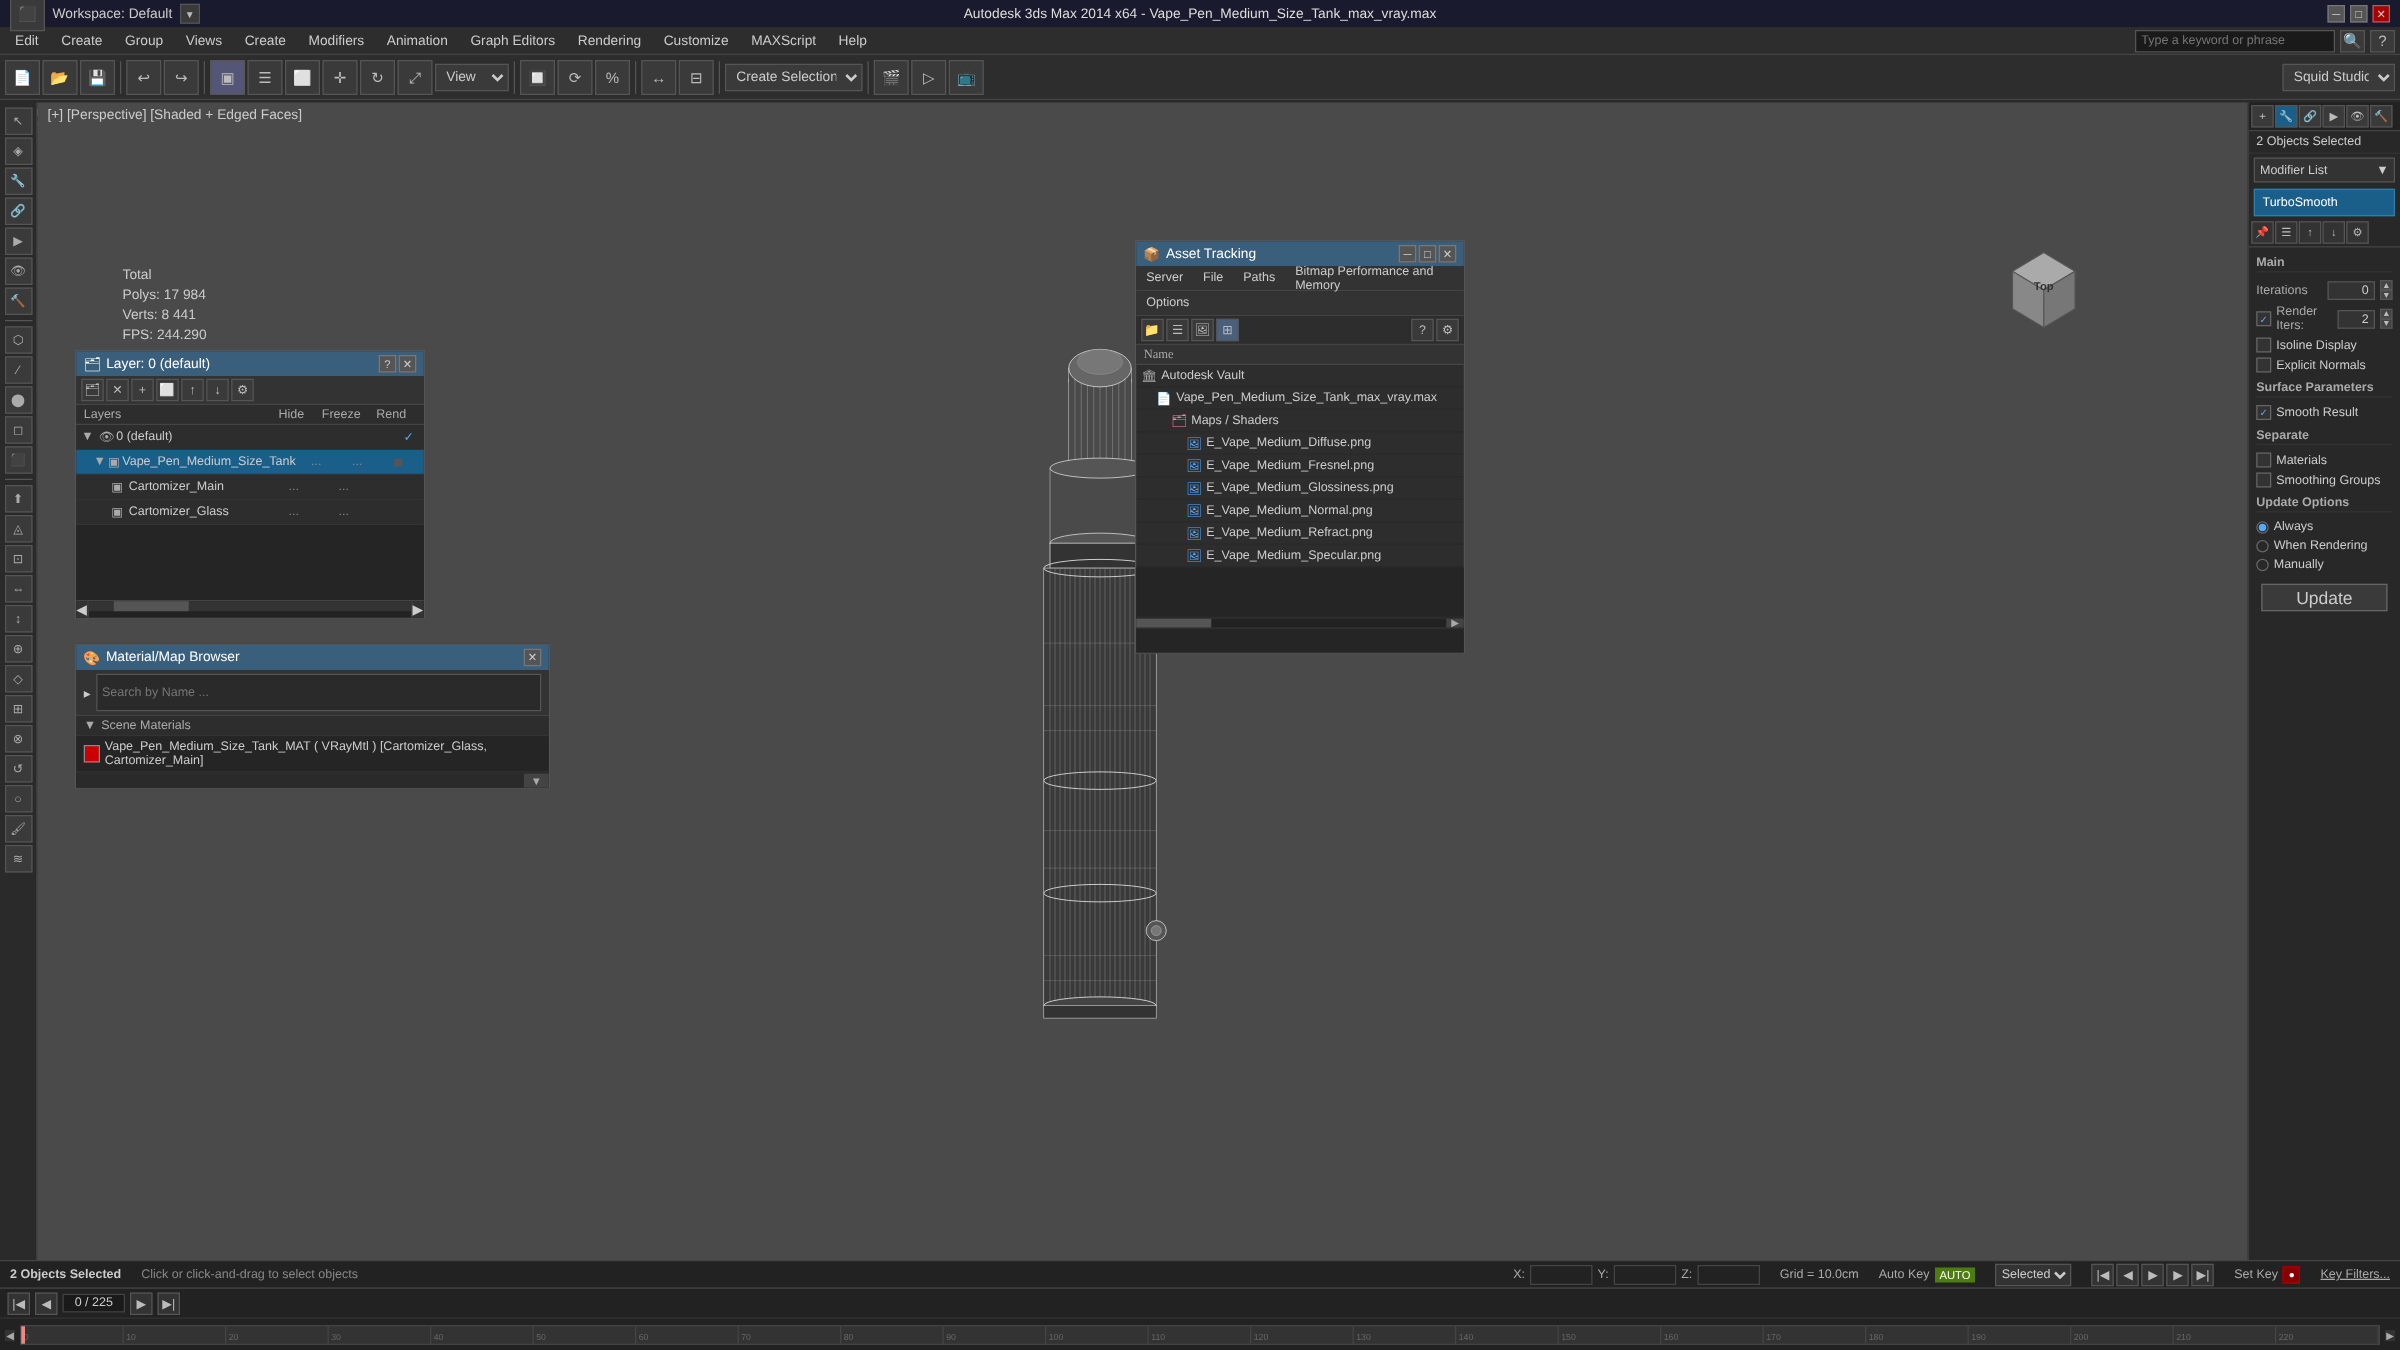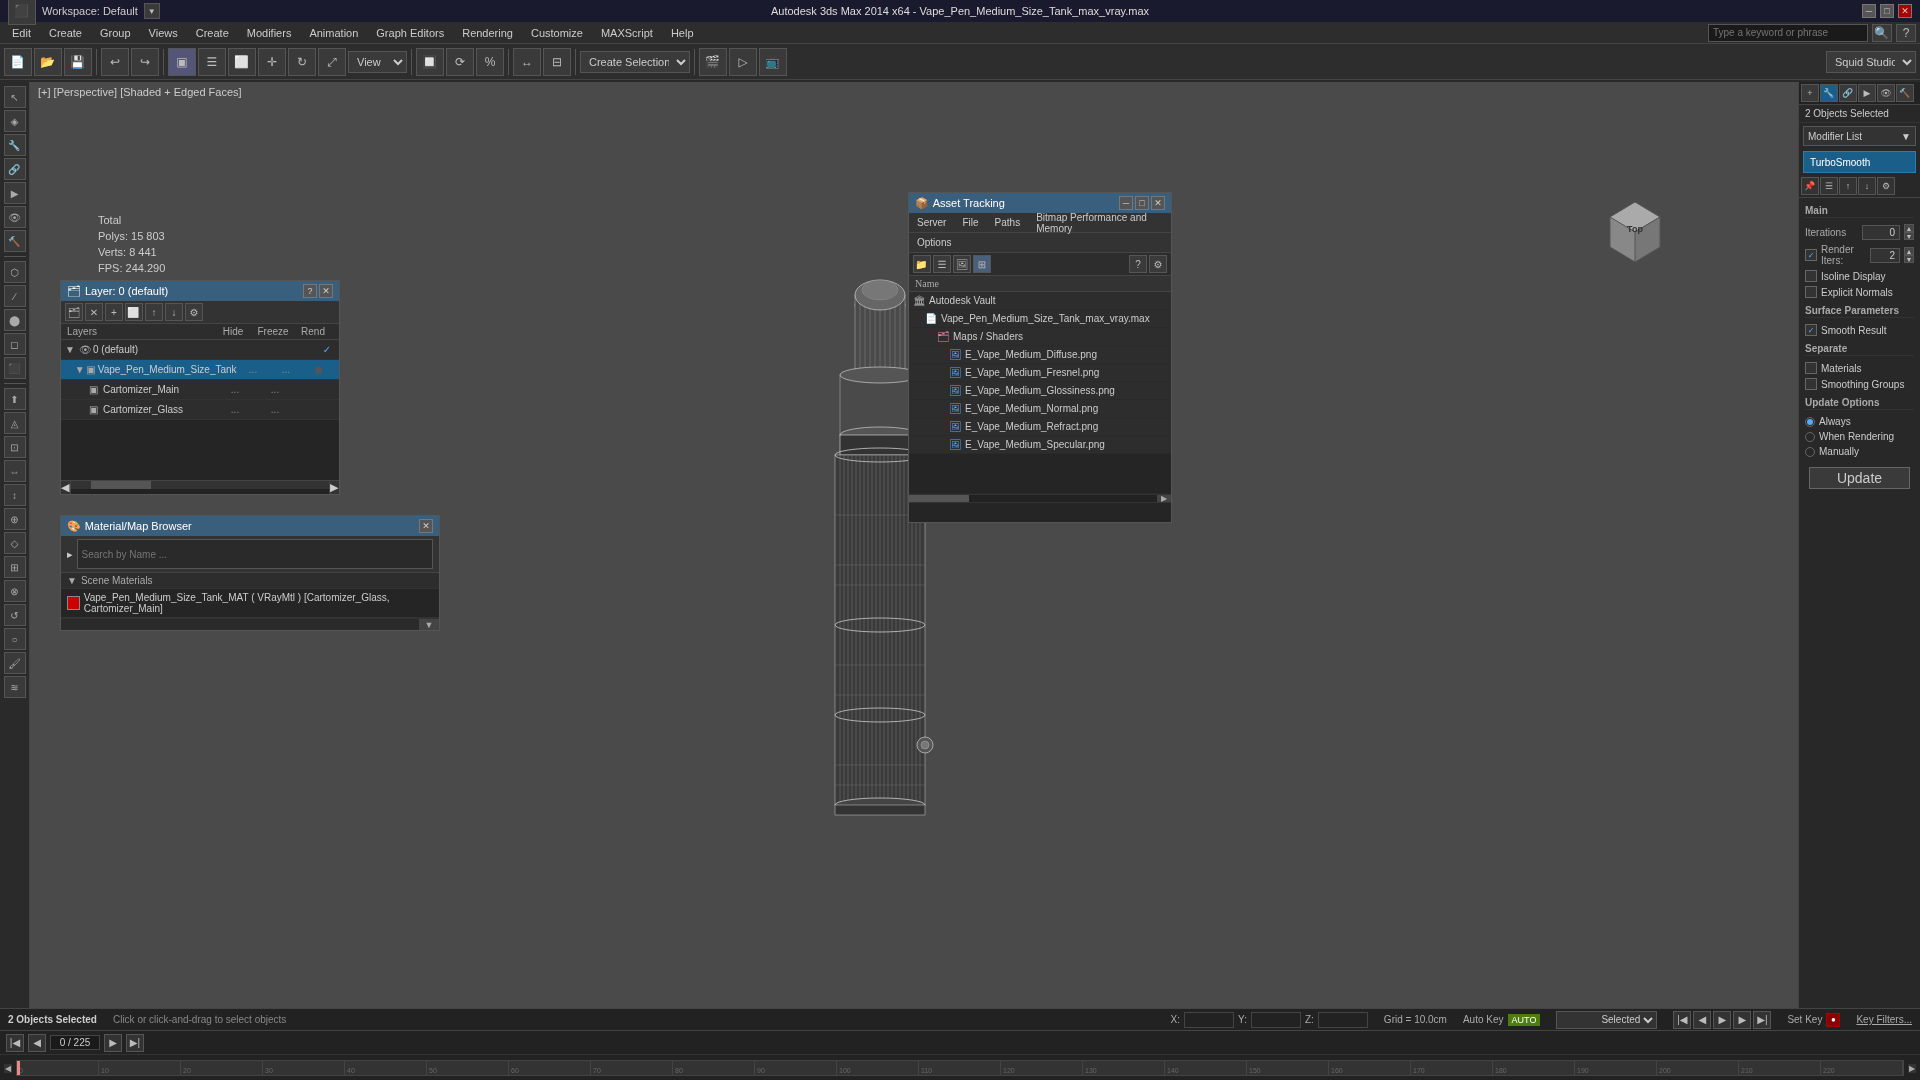--- a/index.html
+++ b/index.html
@@ -810,21 +810,21 @@
       <polygon points="10,25 35,40 60,25 35,10" fill="#aaa" stroke="#555" stroke-width="1"></polygon>
       <polygon points="35,40 60,25 60,55 35,70" fill="#777" stroke="#555" stroke-width="1"></polygon>
       <text x="35" y="40" text-anchor="middle" font-size="9" fill="#333" font-weight="bold">Top</text>
     </svg>
   </div>
 
   <div id="viewport-stats">
     <div style="color:#ccc;">Total</div>
     <div>
       <span>Polys:</span>
-      <span>15 803</span>
+      <span>17 984</span>
     </div>
     <div>
       <span>Verts:</span>
       <span>8 441</span>
     </div>
     <div>
       <span>FPS:</span>
       <span>244.290</span>
     </div>
   </div>
@@ -1212,21 +1212,21 @@
     <input type="text" style="width: 50px; height: 16px; background: rgb(34, 34, 34); border: 1px solid rgb(68, 68, 68); color: rgb(204, 204, 204); font-size: 10px; padding: 0px 2px;" value="">
     <span>Z:</span>
     <input type="text" style="width: 50px; height: 16px; background: rgb(34, 34, 34); border: 1px solid rgb(68, 68, 68); color: rgb(204, 204, 204); font-size: 10px; padding: 0px 2px;" value="">
   </div>
   <span>Grid = 10.0cm</span>
   <div style="display:flex;align-items:center;gap:4px;">
     <span>Auto Key</span>
     <div style="background:#4d7c0f;color:#fff;font-size:9px;padding:1px 4px;cursor:pointer;">AUTO</div>
   </div>
 
-  <select style="background:#333;border:1px solid #555;color:#ccc;font-size:10px;height:18px;padding-left:40px;">
+  <select style="background:#333;border:1px solid #555;color:#ccc;font-size:10px;height:18px;">
     <option>Selected</option>
   </select>
 
   <div style="display:flex;align-items:center;gap:2px;">
     <div class="tl-btn">|◀</div>
     <div class="tl-btn">◀</div>
     <div class="tl-btn">▶</div>
     <div class="tl-btn">▶</div>
     <div class="tl-btn">▶|</div>
   </div>

